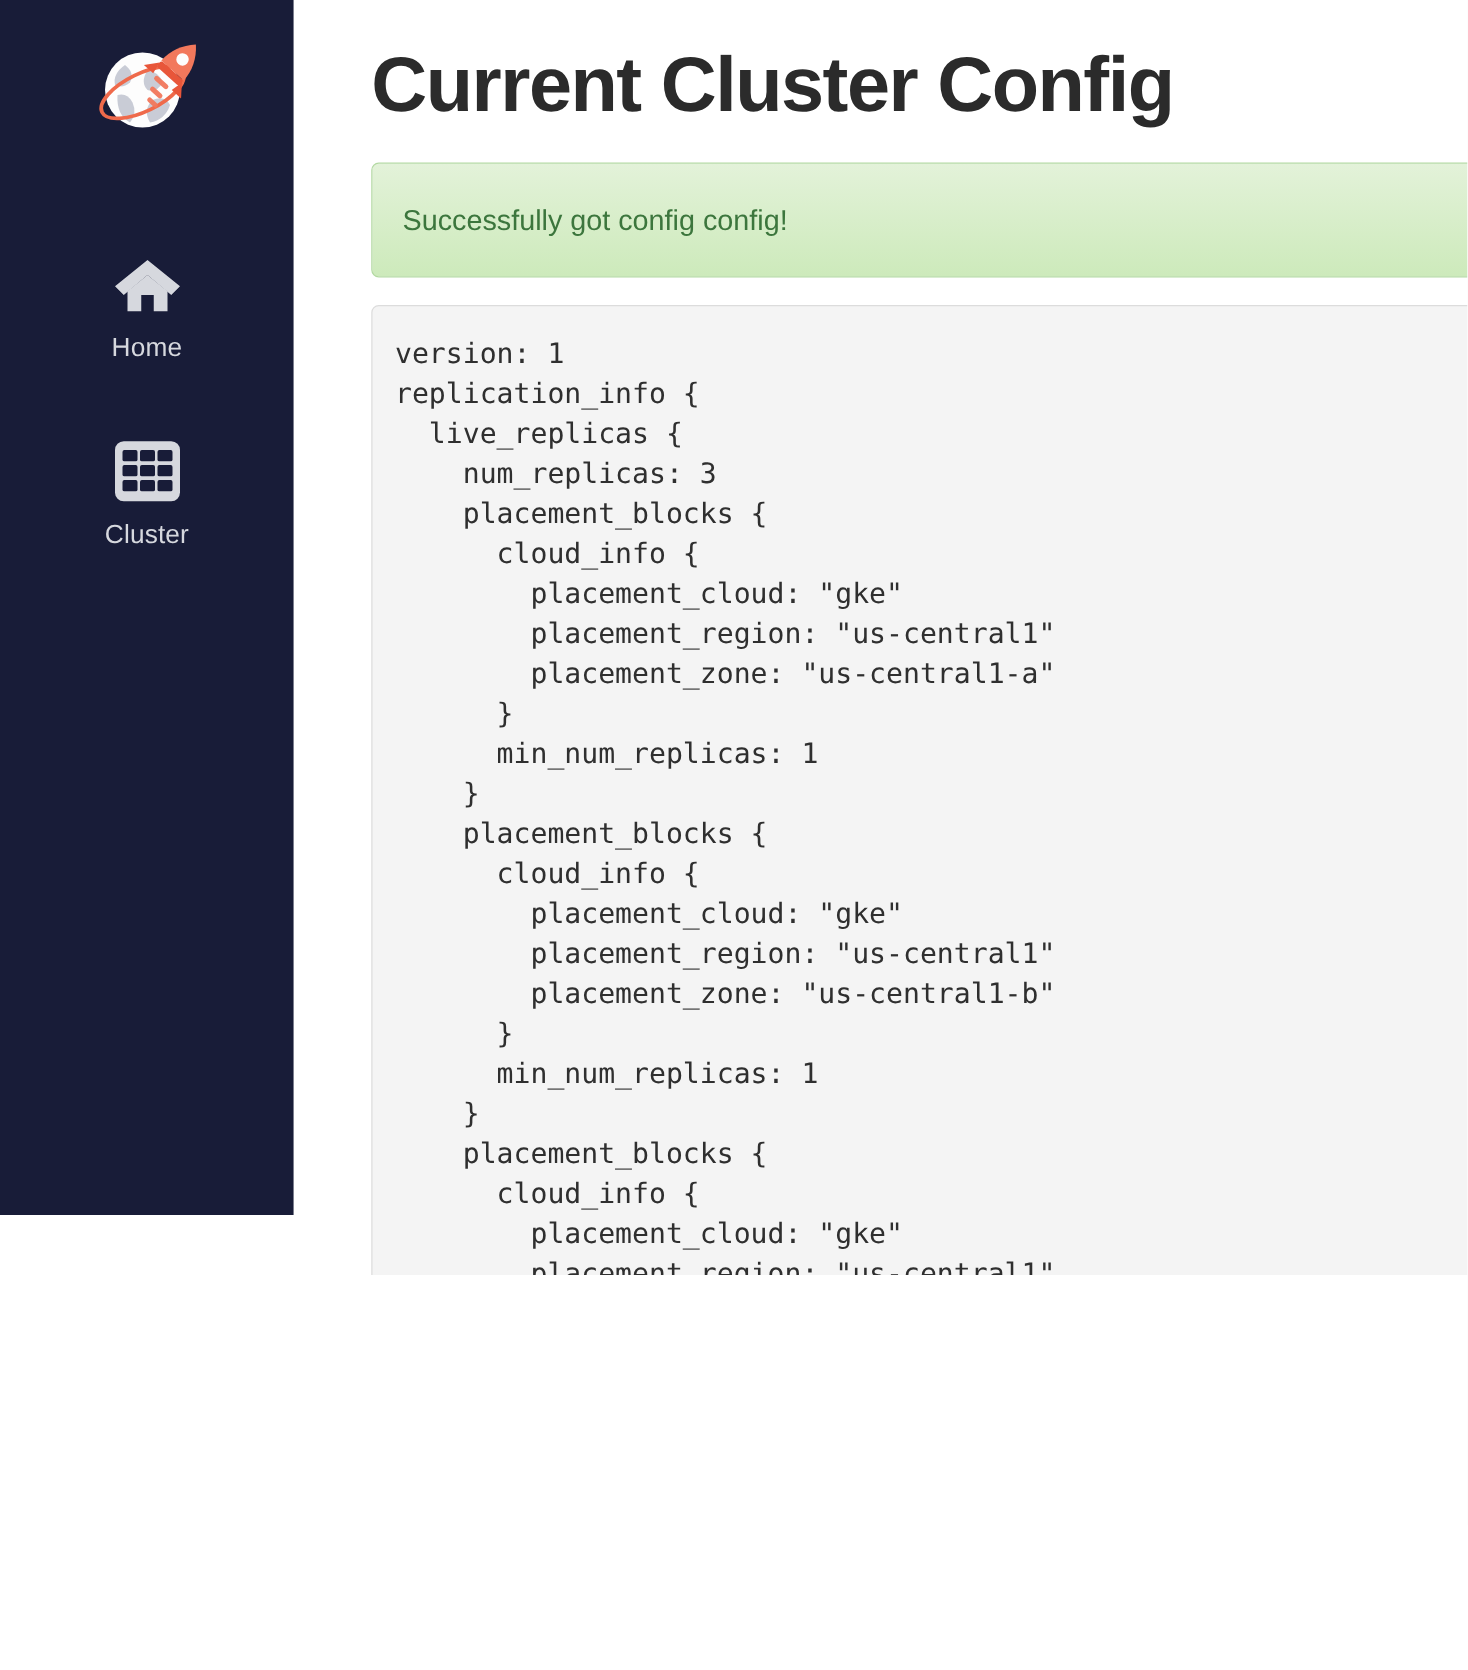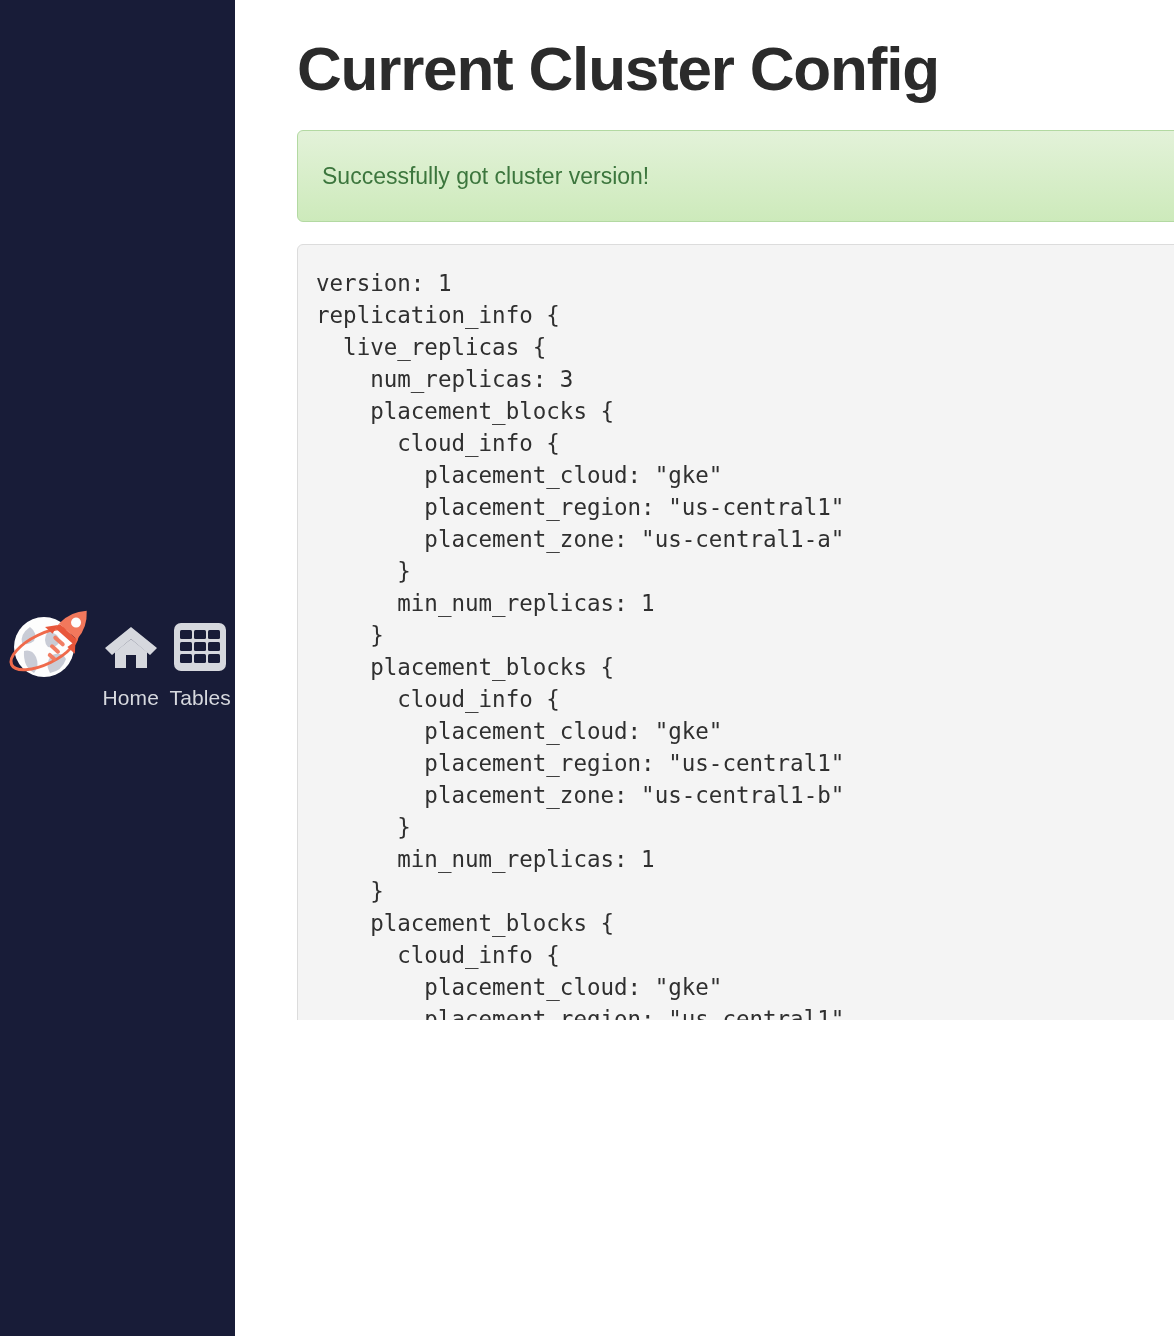--- a/index.html
+++ b/index.html
@@ -13,24 +13,24 @@
   .app {
     display: flex;
     width: 1174px;
     height: 1336px;
   }
 
   
   .sidebar {
     width: 235px;
     min-width: 235px;
-    height: 1336px;
+    height: 972px;
     background: #181c38;
     display: flex;
-    flex-direction: row;
+    flex-direction: column;
     align-items: center;
     padding-top: 22px;
   }
   .logo-wrap {
     width: 100px;
     height: 100px;
     display: flex;
     align-items: center;
     justify-content: center;
     margin-bottom: 64px;
@@ -160,33 +160,33 @@
             <rect x="35" y="8" width="12" height="9" rx="1.5"></rect>
             <rect x="7" y="20" width="12" height="9" rx="1.5"></rect>
             <rect x="21" y="20" width="12" height="9" rx="1.5"></rect>
             <rect x="35" y="20" width="12" height="9" rx="1.5"></rect>
             <rect x="7" y="32" width="12" height="9" rx="1.5"></rect>
             <rect x="21" y="32" width="12" height="9" rx="1.5"></rect>
             <rect x="35" y="32" width="12" height="9" rx="1.5"></rect>
           </g>
         </svg>
       </span>
-      <span class="nav-label">Tables</span>
+      <span class="nav-label">Cluster</span>
     </a>
 
 
 
   </nav>
 
   <main class="main">
 
     <h1 class="page-title">Current Cluster Config</h1>
 
     <div class="alert-success">
-      <span>Successfully got cluster version!</span>
+      <span>Successfully got config config!</span>
     </div>
 
     <pre class="code-block">version: 1
 replication_info {
   live_replicas {
     num_replicas: 3
     placement_blocks {
       cloud_info {
         placement_cloud: "gke"
         placement_region: "us-central1"

